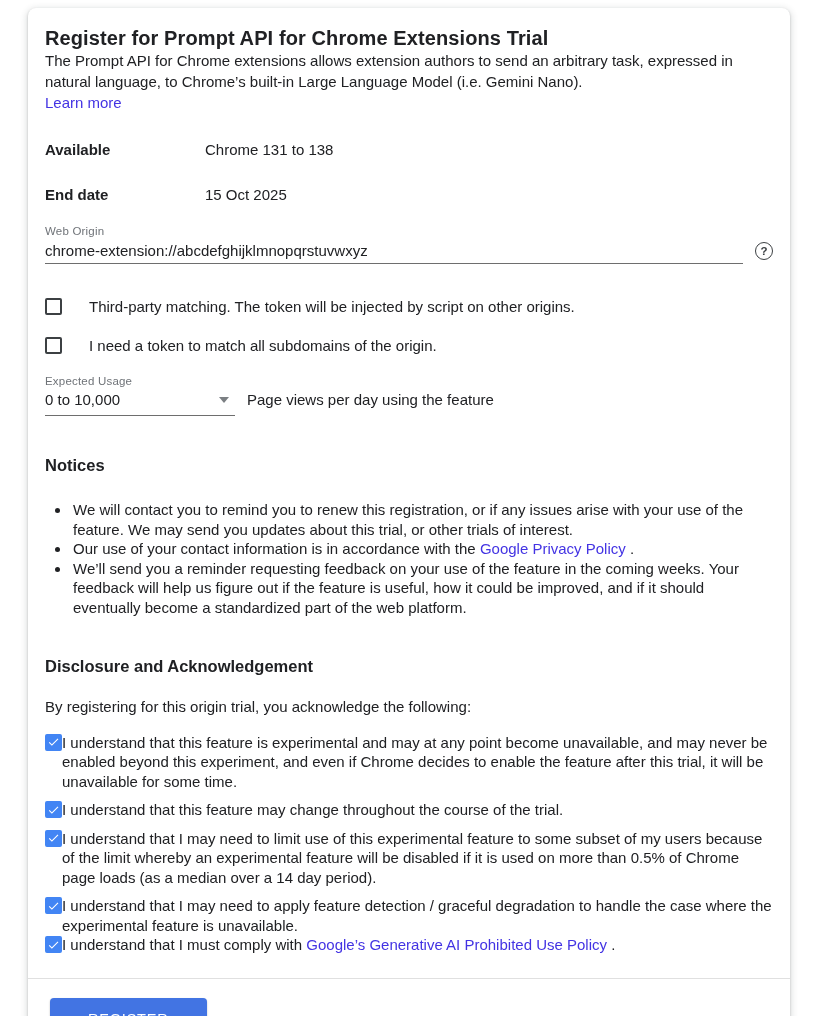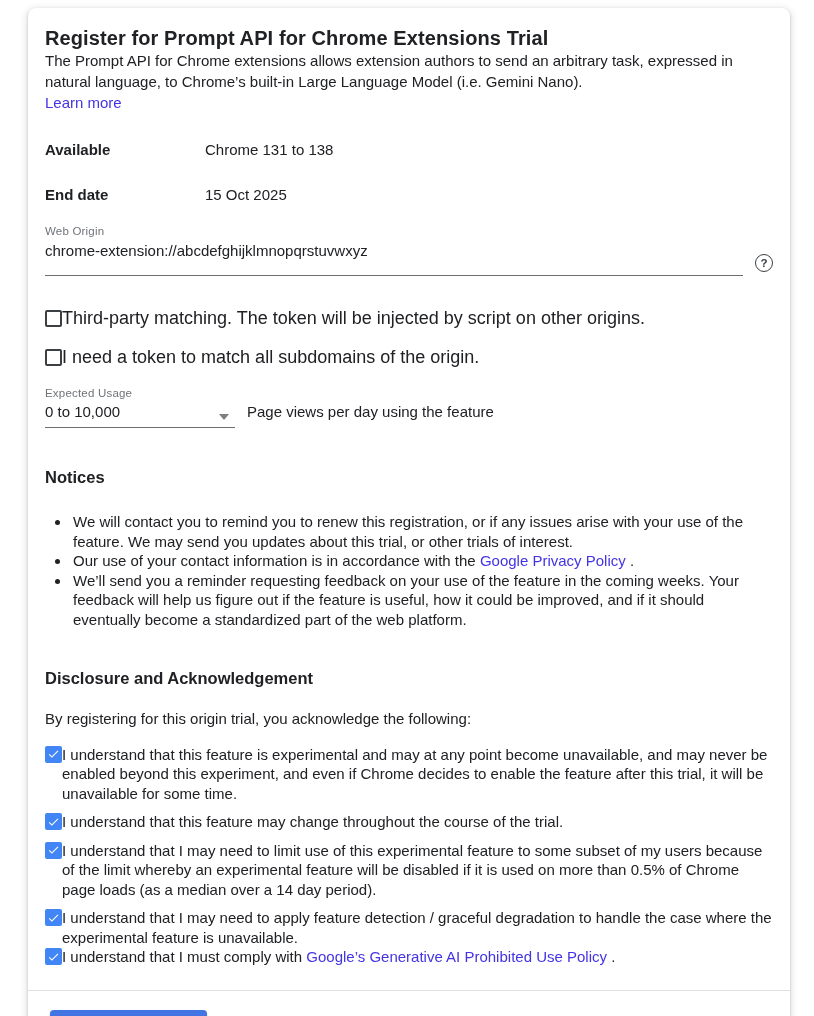--- a/index.html
+++ b/index.html
@@ -62,43 +62,43 @@
     gap: 12px;
   }
   .text-input {
     flex: 1;
     border: none;
     border-bottom: 1px solid #6e6e6e;
     outline: none;
     font-family: inherit;
     font-size: 15px;
     color: #202124;
-    padding: 5px 0 16px 0;
+    padding: 5px 0 4px 0;
     background: transparent;
   }
   .help-icon {
     width: 18px; height: 18px;
     border: 1.7px solid #3c4043;
     border-radius: 50%;
     display: flex;
     align-items: center;
     justify-content: center;
     font-size: 11.5px;
     font-weight: bold;
     color: #3c4043;
     margin-bottom: 4px;
     cursor: pointer;
     flex: none;
   }
   .check-row {
     display: flex;
     align-items: flex-start;
-    gap: 0;
+    gap: 27px;
     margin-top: 19px;
-    font-size: 18px;
+    font-size: 15px;
     line-height: 19.5px;
     cursor: pointer;
   }
   .check-row.first { margin-top: 33px; }
   .checkbox {
     width: 17px; height: 17px;
     flex: none;
     border: 2px solid #3c4043;
     border-radius: 2px;
     background: #ffffff;
@@ -112,21 +112,21 @@
     align-items: center;
     justify-content: center;
   }
   .checkbox.checked svg { width: 14px; height: 14px; display: block; }
   .usage-block { margin-top: 20px; }
   .usage-row { display: flex; align-items: flex-start; }
   .select-box {
     width: 190px;
     border-bottom: 1px solid #6e6e6e;
     display: flex;
-    align-items: flex-end;
+    align-items: center;
     justify-content: space-between;
     padding: 4px 6px 7px 0;
     font-size: 15px;
     cursor: pointer;
   }
   .select-arrow {
     width: 0; height: 0;
     border-left: 5px solid transparent;
     border-right: 5px solid transparent;
     border-top: 6px solid #7b7f83;

